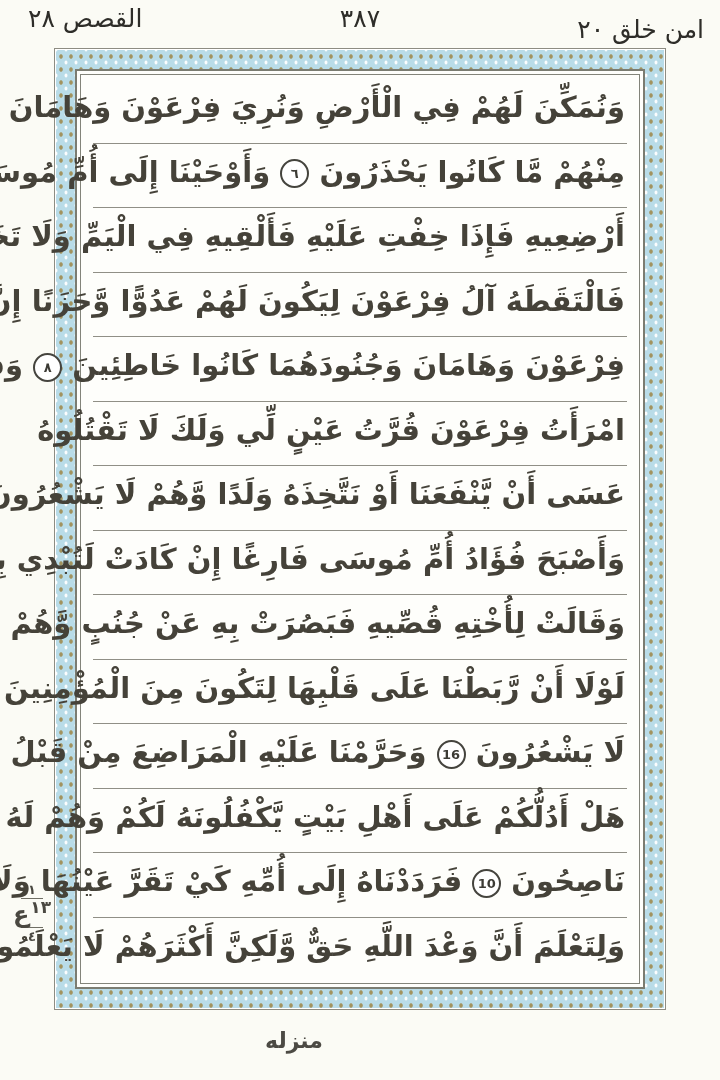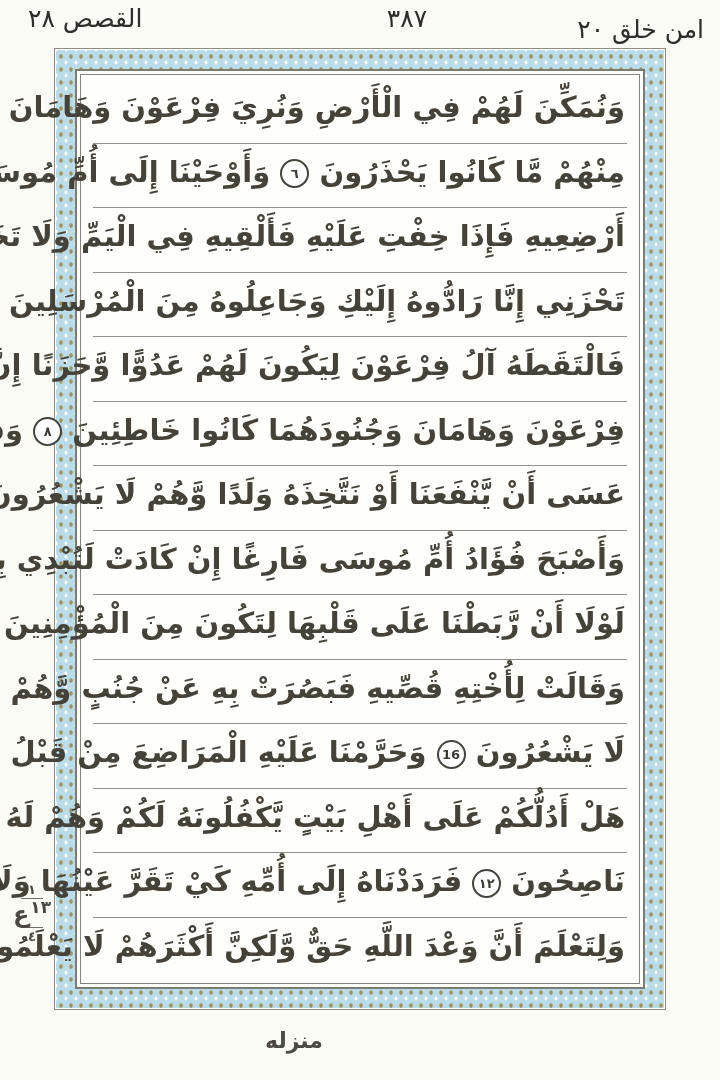--- a/index.html
+++ b/index.html
@@ -5,21 +5,21 @@
   html,body{margin:0;padding:0;}
   body{
     width:720px;height:1080px;position:relative;overflow:hidden;
     background:#fbfbf5;
     font-family:"DejaVu Sans",sans-serif;
   }
   
   .header{position:absolute;top:0;left:0;width:720px;height:44px;}
   .hdr{position:absolute;top:4px;font-weight:400;font-size:25px;color:#2e2d29;white-space:nowrap;direction:rtl;}
   .hdr-right{right:16px;margin-top:11px;}
-  .hdr-center{left:50%;transform:translateX(-50%);margin-left:47px;}
+  .hdr-center{left:50%;transform:translateX(-50%);}
   .hdr-left{left:28px;}
   
   .frame{
     position:absolute;top:48px;left:54px;width:612px;height:962px;
     box-sizing:border-box;border:1px solid #8d8c82;background:#fff;
   }
   .band{
     position:absolute;inset:1px;box-sizing:border-box;padding:19px;
     background-color:#b9dce8;
     background-image:
@@ -74,30 +74,30 @@
   </div>
 
   <div class="frame">
     <div class="band">
       <div class="inner1">
         <div class="inner2">
           <div class="textarea" dir="rtl" lang="ar">
               <div class="line"><span class="seg">وَنُمَكِّنَ لَهُمْ فِي الْأَرْضِ وَنُرِيَ فِرْعَوْنَ وَهَامَانَ وَجُنُودَهُمَا</span></div>
               <div class="line"><span class="seg">مِنْهُمْ مَّا كَانُوا يَحْذَرُونَ</span> <span class="aya">٦</span> <span class="seg">وَأَوْحَيْنَا إِلَى أُمِّ مُوسَى أَنْ</span></div>
               <div class="line"><span class="seg">أَرْضِعِيهِ فَإِذَا خِفْتِ عَلَيْهِ فَأَلْقِيهِ فِي الْيَمِّ وَلَا تَخَافِي وَلَا</span></div>
-              <div class="line"><span class="seg">تَحْزَنِي إِنَّا رَادُّوهُ إِلَيْكِ وَجَاعِلُوهُ مِنَ الْمُرْسَلِينَ</span> </div>
               <div class="line"><span class="seg">فَالْتَقَطَهُ آلُ فِرْعَوْنَ لِيَكُونَ لَهُمْ عَدُوًّا وَّحَزَنًا إِنَّ</span></div>
               <div class="line"><span class="seg">فِرْعَوْنَ وَهَامَانَ وَجُنُودَهُمَا كَانُوا خَاطِئِينَ</span> <span class="aya">٨</span> <span class="seg">وَقَالَتِ</span></div>
+              <div class="line"><span class="seg">امْرَأَتُ فِرْعَوْنَ قُرَّتُ عَيْنٍ لِّي وَلَكَ لَا تَقْتُلُوهُ</span></div>
               <div class="line"><span class="seg">عَسَى أَنْ يَّنْفَعَنَا أَوْ نَتَّخِذَهُ وَلَدًا وَّهُمْ لَا يَشْعُرُونَ</span> </div>
               <div class="line"><span class="seg">وَأَصْبَحَ فُؤَادُ أُمِّ مُوسَى فَارِغًا إِنْ كَادَتْ لَتُبْدِي بِهِ</span></div>
+              <div class="line"><span class="seg">وَقَالَتْ لِأُخْتِهِ قُصِّيهِ فَبَصُرَتْ بِهِ عَنْ جُنُبٍ وَّهُمْ</span></div>
               <div class="line"><span class="seg">لَوْلَا أَنْ رَّبَطْنَا عَلَى قَلْبِهَا لِتَكُونَ مِنَ الْمُؤْمِنِينَ</span> </div>
-              <div class="line"><span class="seg">وَقَالَتْ لِأُخْتِهِ قُصِّيهِ فَبَصُرَتْ بِهِ عَنْ جُنُبٍ وَّهُمْ</span></div>
               <div class="line"><span class="seg">لَا يَشْعُرُونَ</span> <span class="aya">16</span> <span class="seg">وَحَرَّمْنَا عَلَيْهِ الْمَرَاضِعَ مِنْ قَبْلُ فَقَالَتْ</span></div>
               <div class="line"><span class="seg">هَلْ أَدُلُّكُمْ عَلَى أَهْلِ بَيْتٍ يَّكْفُلُونَهُ لَكُمْ وَهُمْ لَهُ</span></div>
-              <div class="line"><span class="seg">نَاصِحُونَ</span> <span class="aya">١٢</span> <span class="seg">فَرَدَدْنَاهُ إِلَى أُمِّهِ كَيْ تَقَرَّ عَيْنُهَا وَلَا تَحْزَنَ</span></div>
+              <div class="line"><span class="seg">نَاصِحُونَ</span> <span class="aya">10</span> <span class="seg">فَرَدَدْنَاهُ إِلَى أُمِّهِ كَيْ تَقَرَّ عَيْنُهَا وَلَا تَحْزَنَ</span></div>
               <div class="line"><span class="seg">وَلِتَعْلَمَ أَنَّ وَعْدَ اللَّهِ حَقٌّ وَّلَكِنَّ أَكْثَرَهُمْ لَا يَعْلَمُونَ</span>  </div>
             </div>
         </div>
       </div>
     </div>
   </div>
 
   <div class="catchword">منزله</div>
 
 </div>

